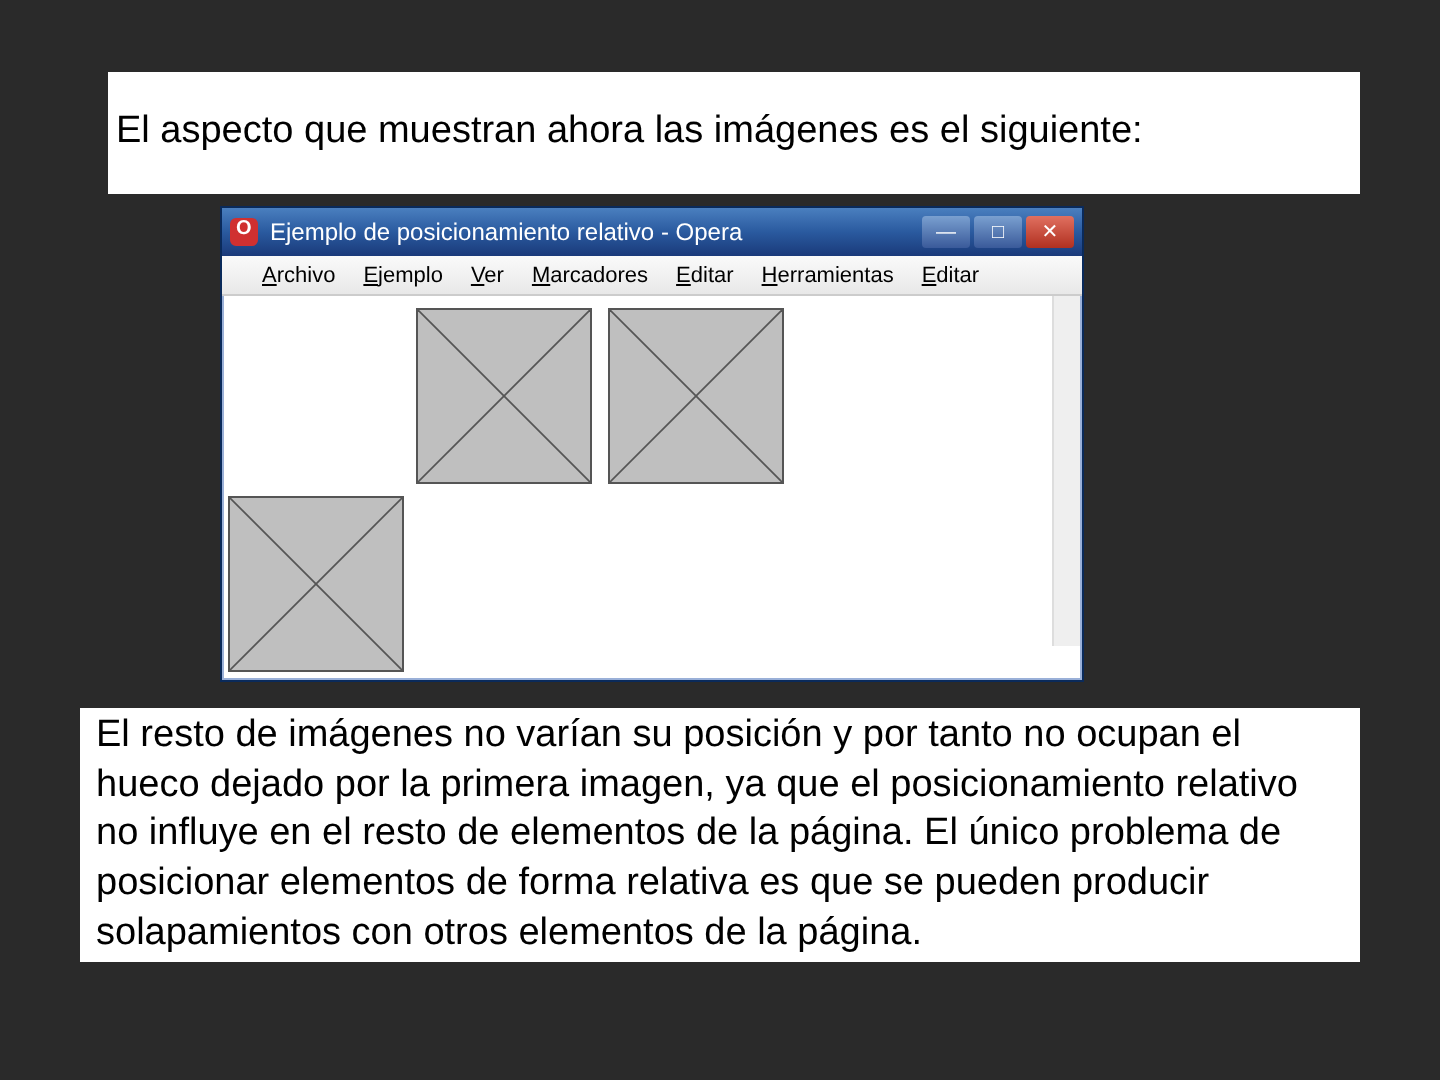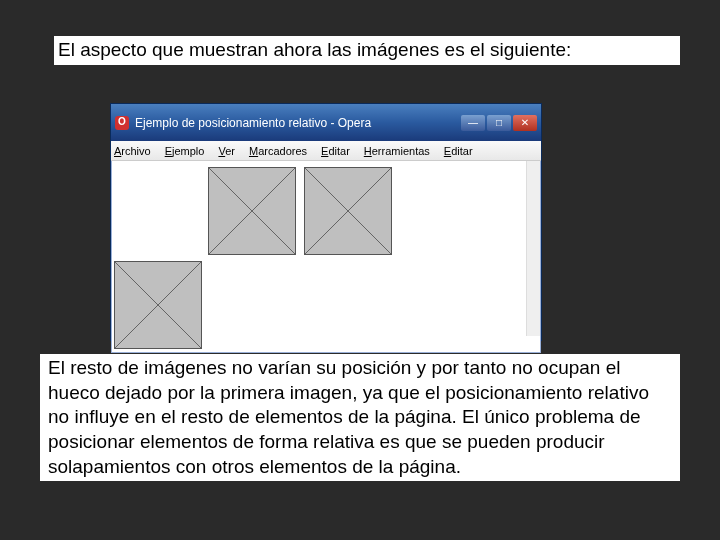--- a/index.html
+++ b/index.html
@@ -16,35 +16,35 @@
     height: 540px;
     background: #2a2a2a;
     position: relative;
   }
   .text-top {
     position: absolute;
     top: 36px;
     left: 54px;
     right: 40px;
     background: #fff;
-    padding: 2px 4px;
+    padding: 18px 4px;
     font-size: 19px;
     line-height: 1.3;
   }
   .window {
     position: absolute;
     top: 103px;
     left: 110px;
     width: 432px;
     height: 238px;
     background: #fff;
     border: 1px solid #0a2a5a;
   }
   .titlebar {
-    height: 37px;
+    height: 24px;
     background: linear-gradient(to bottom, #4a7fbf 0%, #2a5a9f 50%, #1a3a7a 100%);
     display: flex;
     align-items: center;
     padding: 0 4px;
     color: #fff;
     font-size: 12px;
   }
   .titlebar-icon {
     width: 14px;
     height: 14px;
@@ -76,21 +76,21 @@
     color: #fff;
   }
   .win-min { background: linear-gradient(#7aa0d0,#3a5a9a); }
   .win-max { background: linear-gradient(#7aa0d0,#3a5a9a); }
   .win-close { background: linear-gradient(#e07060,#b03020); }
   .menubar {
     height: 20px;
     background: linear-gradient(#fafafa,#e8e8e8);
     display: flex;
     align-items: center;
-    padding: 0 3px;
+    padding: 0 20px;
     font-size: 11px;
     gap: 14px;
     border-bottom: 1px solid #ccc;
   }
   .menubar span { text-decoration: underline; text-decoration-color: rgba(0,0,0,0); }
   .menubar span::first-letter { text-decoration: underline; }
   .content-area {
     position: relative;
     height: calc(100% - 44px);
     background: #fff;

